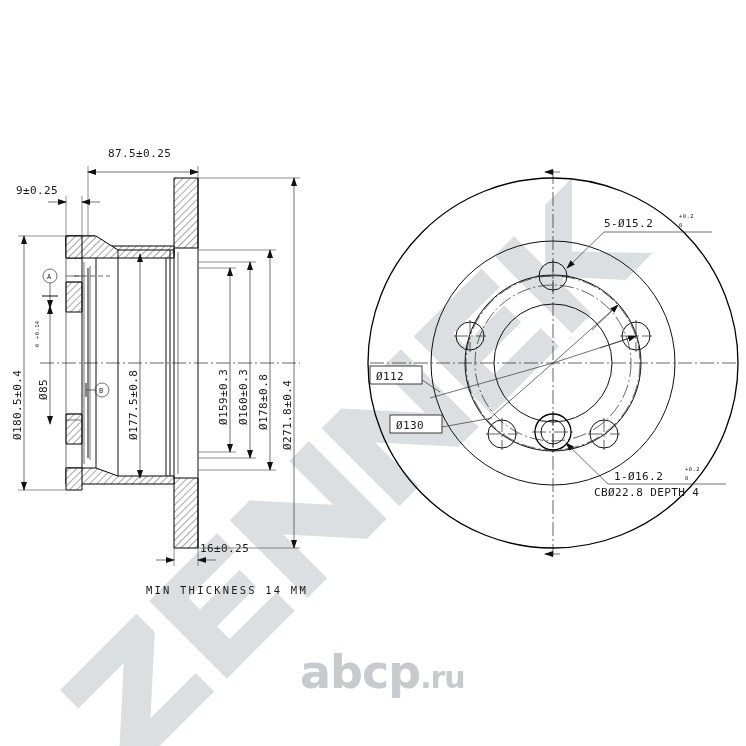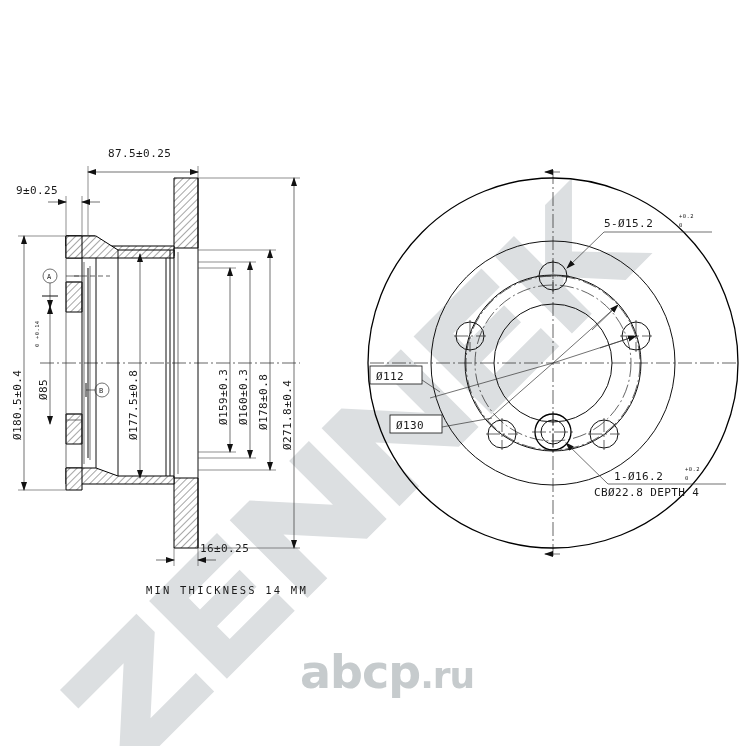--- a/index.html
+++ b/index.html
@@ -20,21 +20,21 @@
   .ln-extra{stroke:#444;fill:none;stroke-width:0.6;}
   .ln-heavy{stroke:#000;fill:none;stroke-width:1.3;}
   .center{stroke:#222;fill:none;stroke-width:0.7;
           stroke-dasharray:14 3 2 3;}
   .hidden-d{stroke:#222;fill:none;stroke-width:0.7;stroke-dasharray:5 3;}
   .hatchfill{fill:url(#hatch45);stroke:#000;stroke-width:1;}
   .boxed{fill:#fff;stroke:#111;stroke-width:0.8;}
   .abcp{position:absolute;left:300px;top:645px;
         font-family:"DejaVu Sans","Liberation Sans",sans-serif;
         font-size:46px;font-weight:bold;color:#c6cbcd;letter-spacing:-1px;}
-  .abcp .ru{font-size:36px;font-weight:bold;}
+  .abcp .ru{font-size:30px;font-weight:bold;}
 </style>
 </head>
 <body>
 
 <div id="stage">
 
   <svg class="wm" viewBox="0 0 746 746">
     <defs>
       <g id="wmletters">
 

